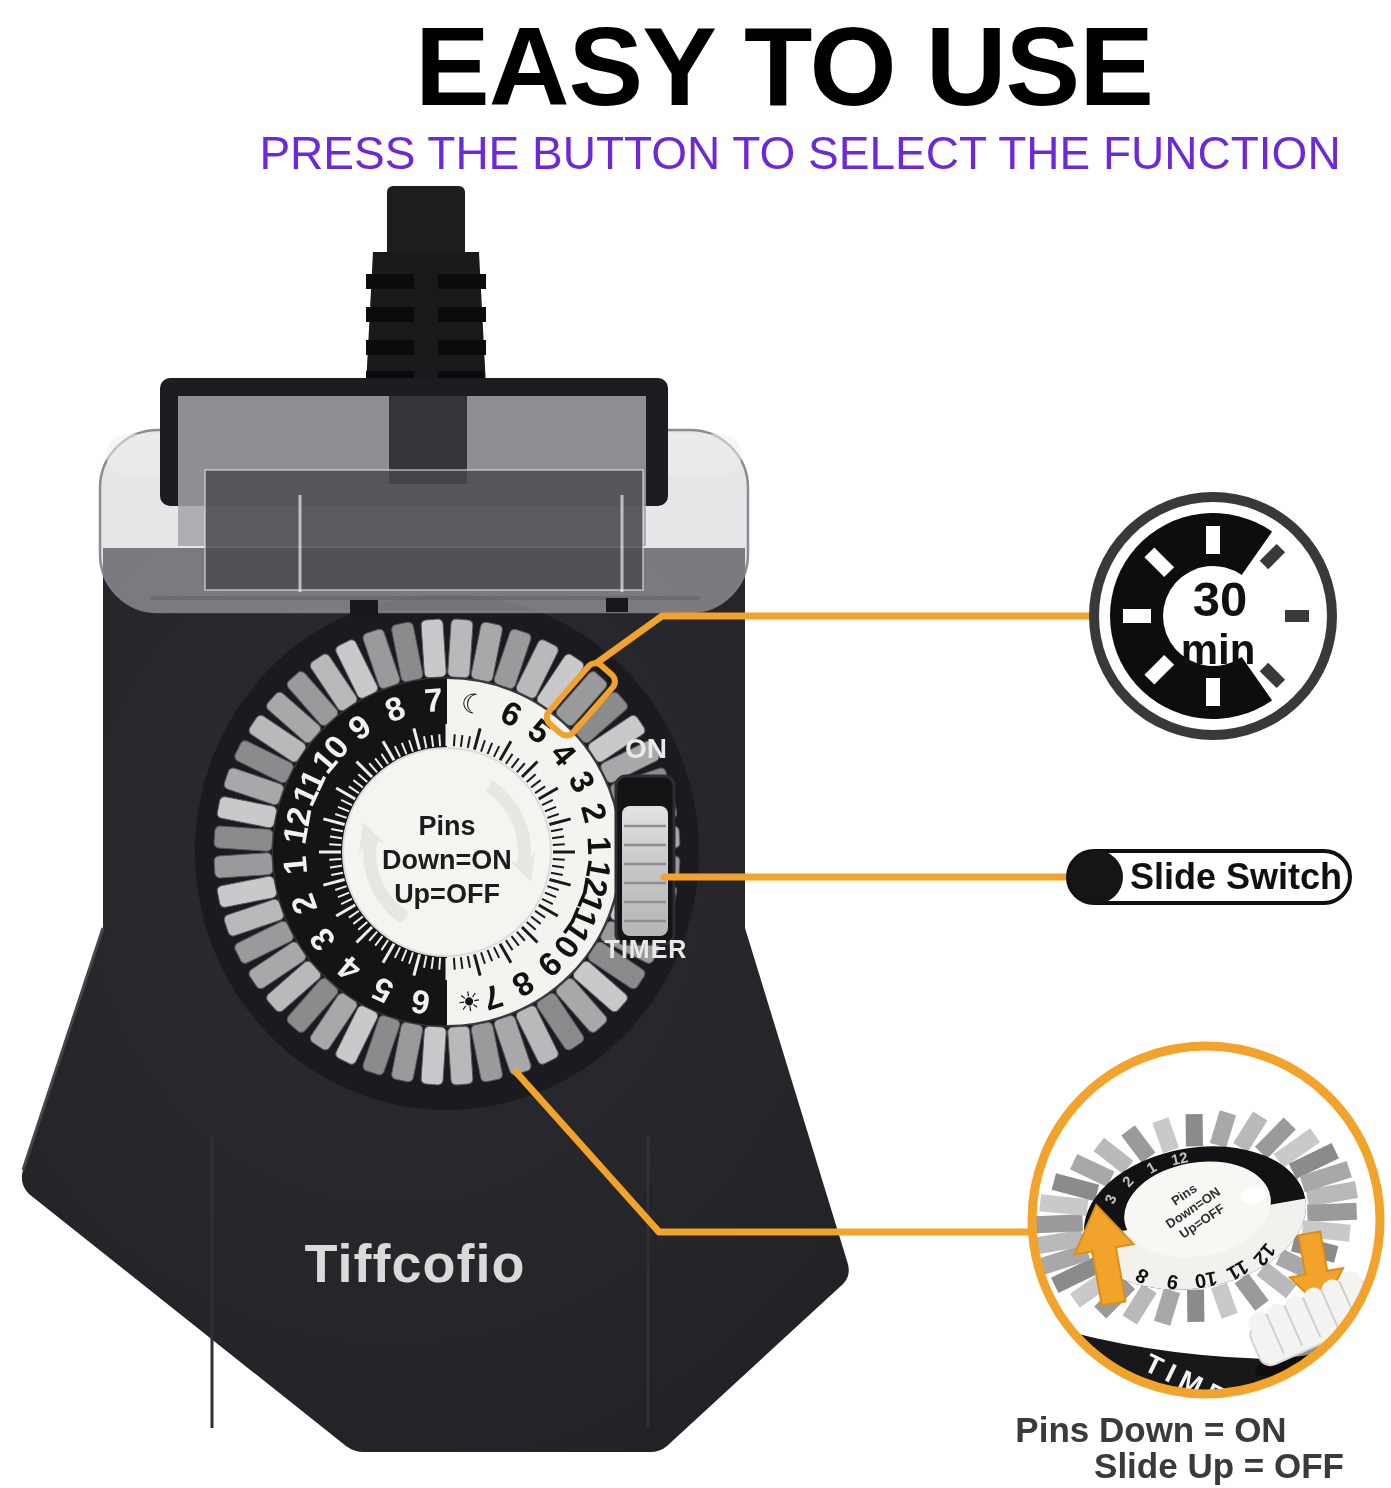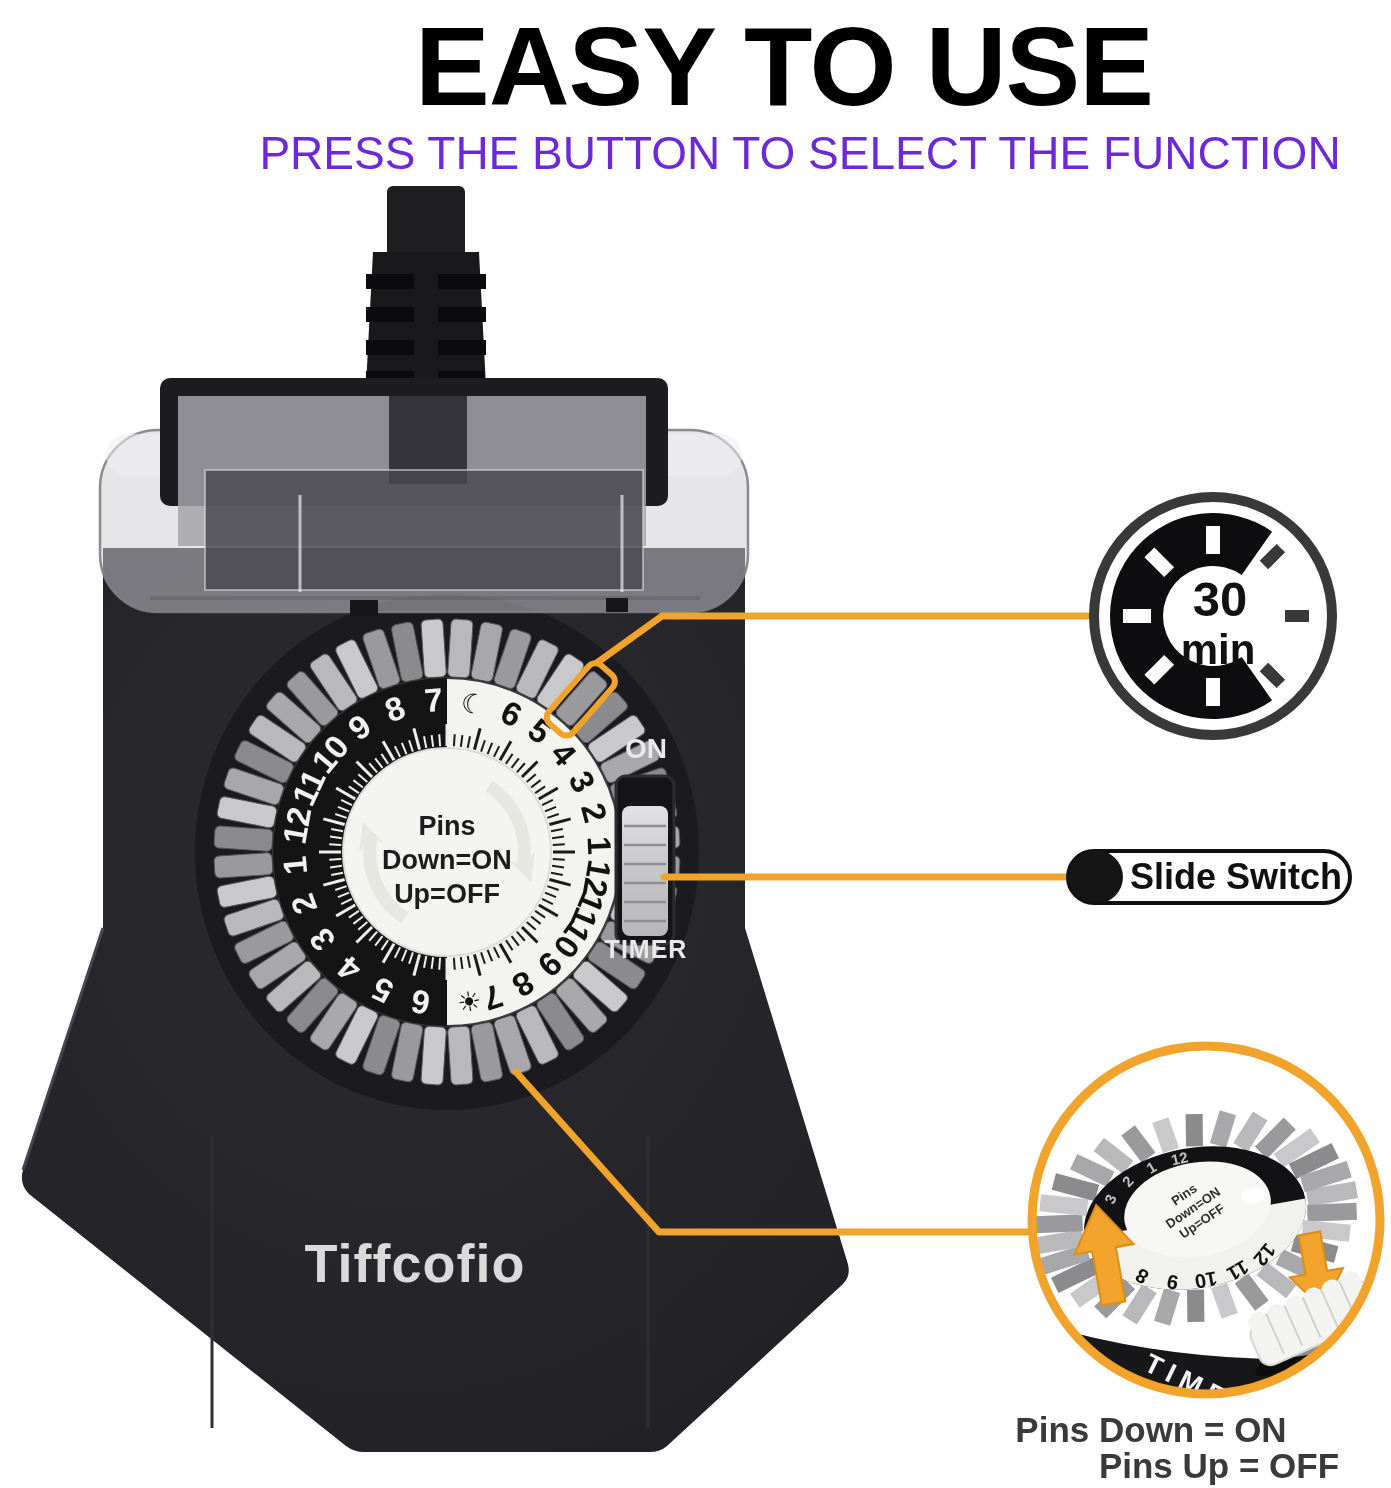--- a/index.html
+++ b/index.html
@@ -401,14 +401,14 @@
               <line x1="40" y1="-24" x2="40" y2="20"></line>
             </g>
           </g>
         </g>
       </g>
       <circle cx="1206" cy="1220" r="174" fill="none" stroke="#F1A32B" stroke-width="9"></circle>
     </g>
   </svg>
 
   <div class="caption" style="left:1151px;top:1410px">Pins Down = ON</div>
-  <div class="caption" style="left:1219px;top:1446px">Pins Up = OFF</div>
+  <div class="caption" style="left:1219px;top:1446px">Slide Up = OFF</div>
 </div>
 
 </body></html>

